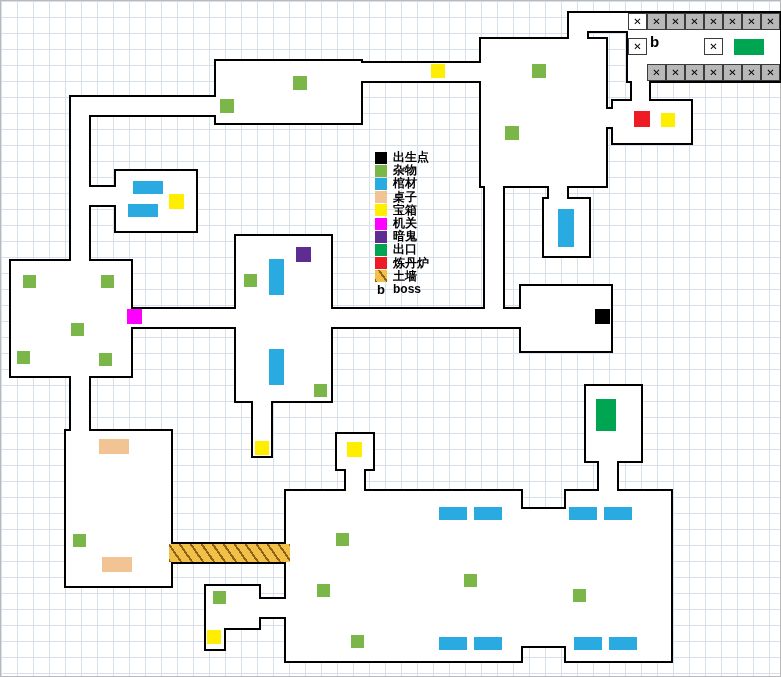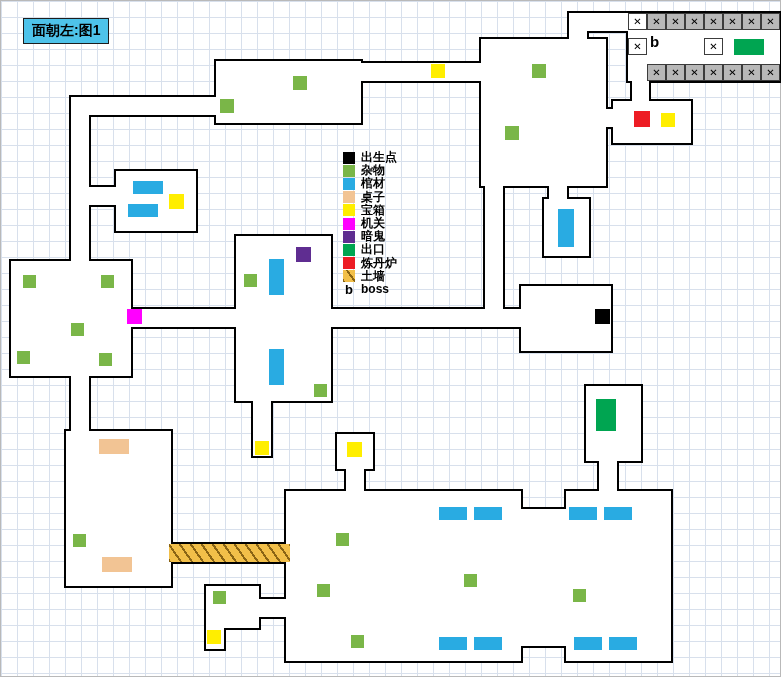--- a/index.html
+++ b/index.html
@@ -166,22 +166,21 @@
         <div class="cell gray" style="left: 38px; top: 51px; width: 19px; height: 17px;">✕</div>
         <div class="cell gray" style="left: 57px; top: 51px; width: 19px; height: 17px;">✕</div>
         <div class="cell gray" style="left: 76px; top: 51px; width: 19px; height: 17px;">✕</div>
         <div class="cell gray" style="left: 95px; top: 51px; width: 19px; height: 17px;">✕</div>
         <div class="cell gray" style="left: 114px; top: 51px; width: 19px; height: 17px;">✕</div>
         <div class="cell gray" style="left: 133px; top: 51px; width: 19px; height: 17px;">✕</div>
         <div class="marker" style="left: 106px; top: 26px; width: 30px; height: 16px; background: rgb(0, 165, 81);"></div>
         <div class="boss-label" style="left: 22px; top: 20px; width: 16px; height: 16px;">b</div>
       </div>
     </div>
-  <div id="map-title">面朝左:图1</div>
-  <div id="legend" style="left: 342px; top: 150px;">
+  <div id="legend" style="left: 374px; top: 150px;">
       <div class="lrow">
         <span class="lsw" style="background: rgb(0, 0, 0);"></span>
         <span class="llabel">出生点</span>
       </div>
       <div class="lrow">
         <span class="lsw" style="background: rgb(122, 182, 72);"></span>
         <span class="llabel">杂物</span>
       </div>
       <div class="lrow">
         <span class="lsw" style="background: rgb(41, 171, 226);"></span>

